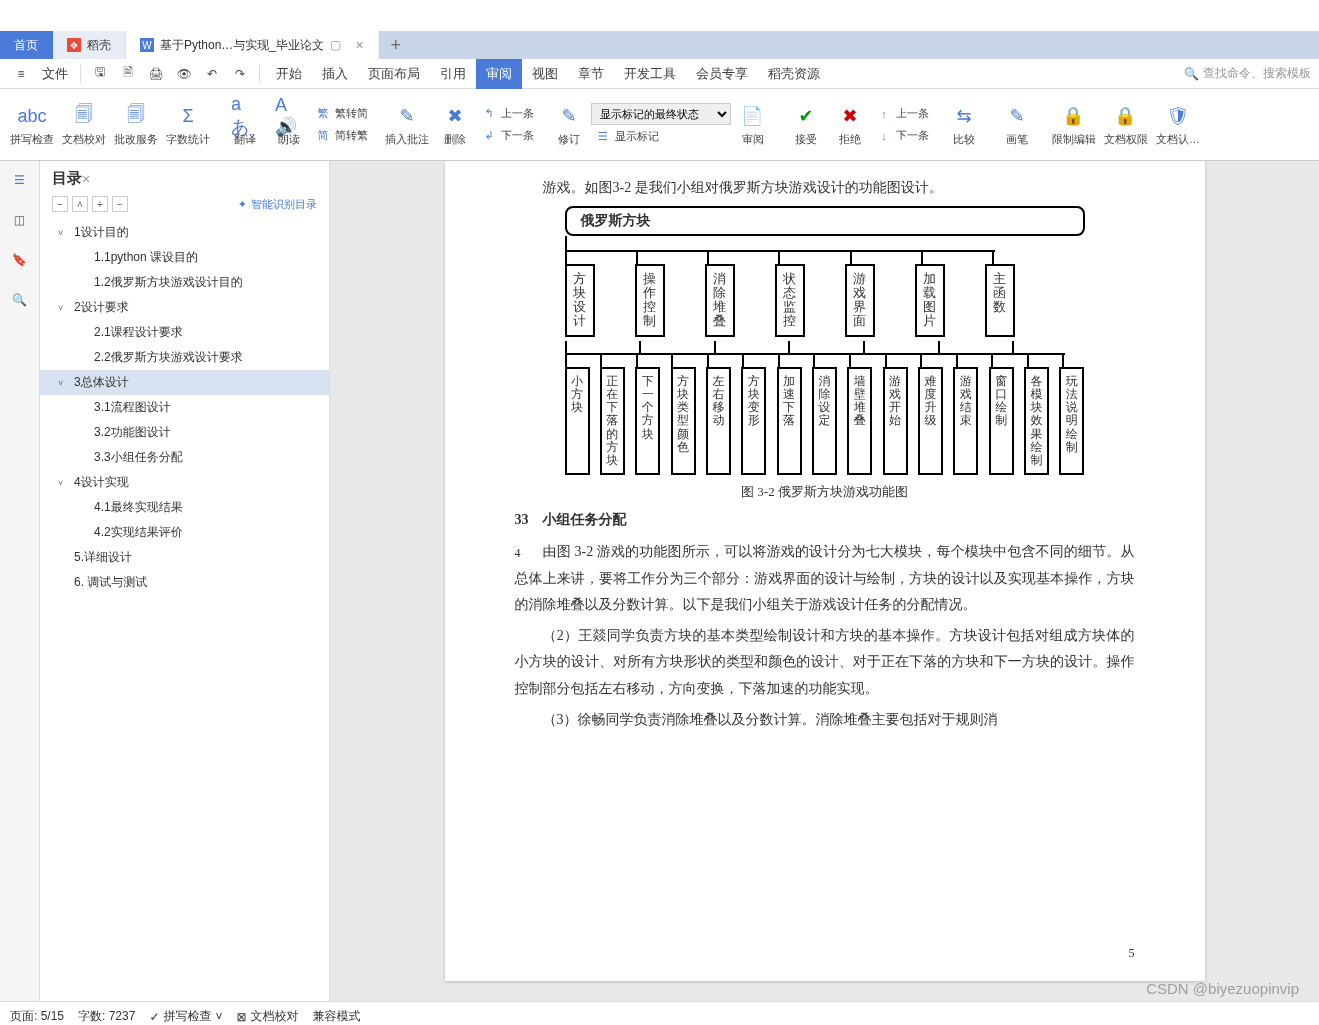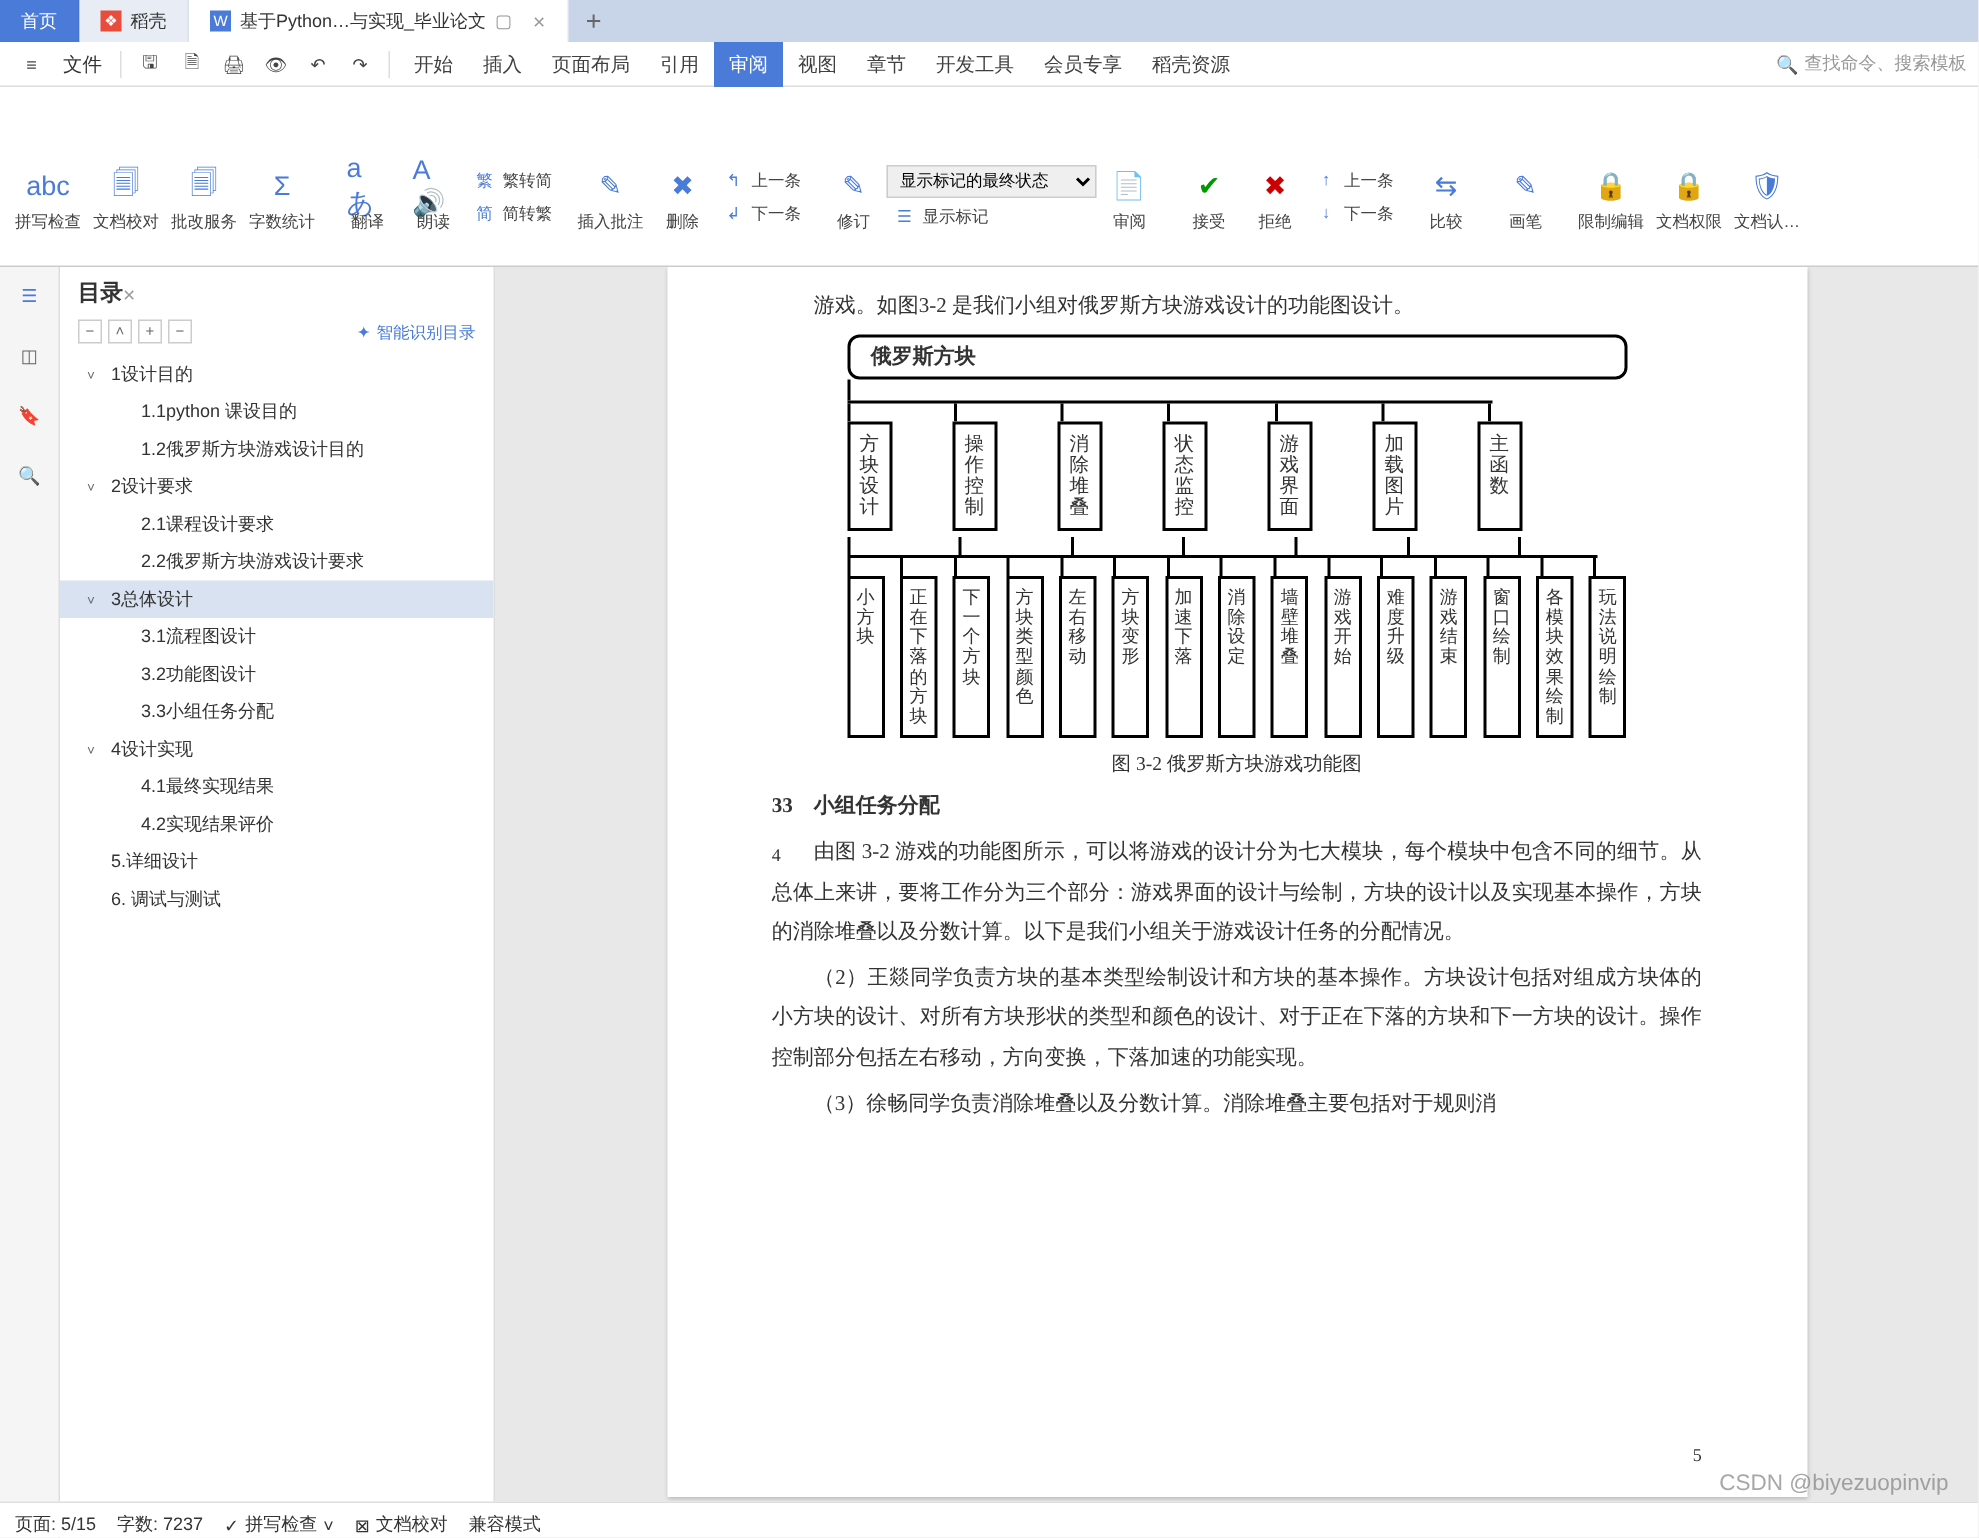--- a/index.html
+++ b/index.html
@@ -1,37 +1,37 @@
 <!DOCTYPE html>
 <html><head>
 <meta charset="utf-8">
 <style>
 * { box-sizing: border-box; margin: 0; padding: 0; }
 body { font-family: "Microsoft YaHei", sans-serif; font-size: 12px; background: #fff; color: #333; width: 1319px; height: 1025px; overflow: hidden; position: relative; }
 
 
-.title-bar { height: 28px; display: flex; align-items: stretch; background: #c8d4e7; }
+.title-bar { height: 28px; display: flex; align-items: stretch; background: #c8d4e7; margin-top: 31px; }
 .tab { display: flex; align-items: center; padding: 0 14px; border-right: 1px solid rgba(0,0,0,0.05); font-size: 12px; gap: 6px; }
 .tab.home { background: #4a7bd9; color: #fff; }
 .tab.doc { background: #e8edf5; }
 .tab.active { background: #fff; }
 .tab .icon-sq { width: 14px; height: 14px; display: inline-flex; align-items: center; justify-content: center; font-size: 10px; }
 .tab-close { margin-left: 8px; color: #999; font-size: 14px; }
 .tab-add { padding: 0 12px; font-size: 18px; color: #666; display: flex; align-items: center; }
 
 
 .menu-bar { height: 30px; background: #fff; border-bottom: 1px solid #ddd; display: flex; align-items: center; padding: 0 8px; gap: 2px; }
 .menu-icon-btn { width: 26px; height: 24px; display: flex; align-items: center; justify-content: center; color: #444; }
 .menu-sep { width: 1px; height: 18px; background: #ddd; margin: 0 4px; }
 .menu-tab { padding: 0 10px; height: 30px; display: flex; align-items: center; font-size: 13px; color: #404040; }
 .menu-tab.active { background: #4a7bd9; color: #fff; }
 .search-box { margin-left: auto; display: flex; align-items: center; color: #999; font-size: 12px; gap: 4px; }
 
 
-.ribbon { height: 72px; background: #fff; border-bottom: 1px solid #ccc; display: flex; align-items: flex-start; padding: 4px 6px; margin-top: 48px; }
+.ribbon { height: 72px; background: #fff; border-bottom: 1px solid #ccc; display: flex; align-items: center; padding: 4px 6px; }
 .rib-big { display: flex; flex-direction: column; align-items: center; justify-content: center; gap: 2px; padding: 0 4px; min-width: 44px; }
 .rib-big .icn { width: 28px; height: 28px; display: flex; align-items: center; justify-content: center; font-size: 18px; color: #4a7bd9; }
 .rib-big .lbl { font-size: 11px; color: #444; white-space: nowrap; }
 .rib-sep { width: 1px; background: #e0e0e0; margin: 4px 4px; }
 .rib-small { display: flex; align-items: center; gap: 4px; font-size: 11px; color: #444; padding: 2px 4px; white-space: nowrap; }
 .rib-small .sicn { width: 16px; height: 16px; display: flex; align-items: center; justify-content: center; color: #4a7bd9; }
 .rib-col { display: flex; flex-direction: column; gap: 2px; justify-content: center; }
 .rib-select { height: 22px; font-size: 11px; border: 1px solid #ccc; padding: 0 4px; min-width: 140px; }
 
 

